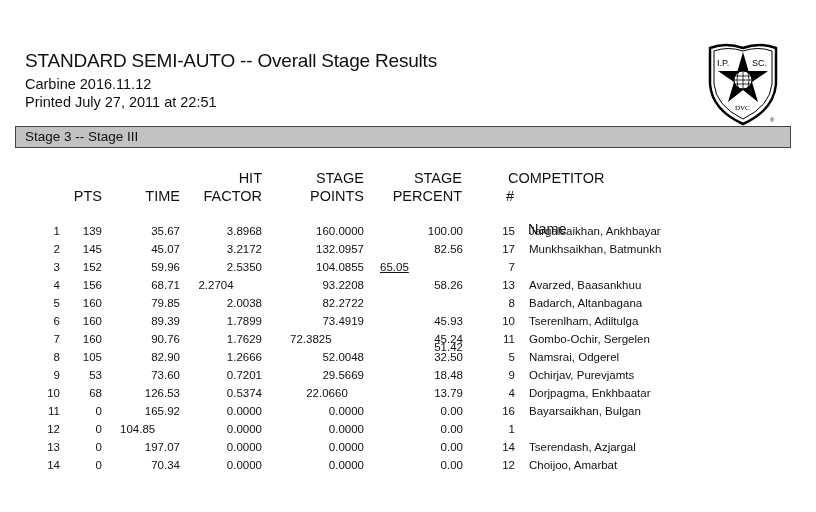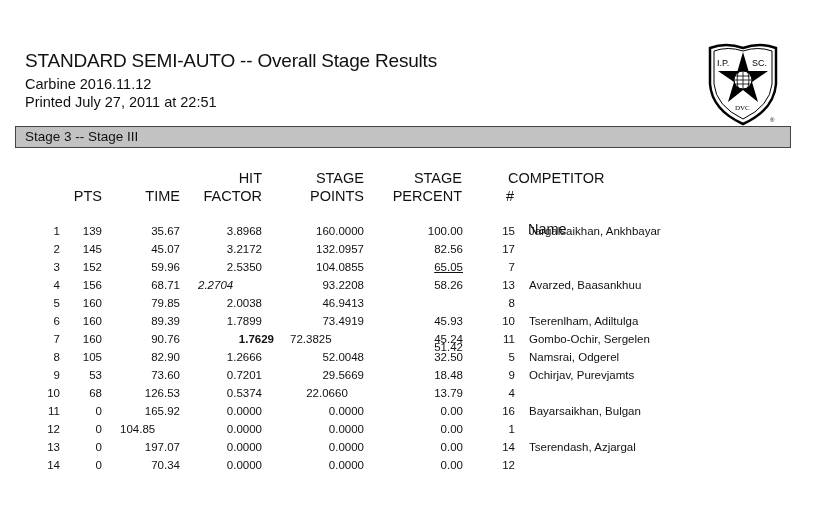--- a/index.html
+++ b/index.html
@@ -70,64 +70,66 @@
       <span style="left: 529px; width: 200px; text-align: left;">Jargalsaikhan, Ankhbayar</span>
     </div>
     <div class="row" style="top: 243px;">
       <span style="left: 30px; width: 30px; text-align: right;">2</span>
       <span style="left: 60px; width: 42px; text-align: right;">145</span>
       <span style="left: 120px; width: 60px; text-align: right;">45.07</span>
       <span style="left: 190px; width: 72px; text-align: right;">3.2172</span>
       <span style="left: 290px; width: 74px; text-align: right;">132.0957</span>
       <span style="left: 370px; width: 93px; text-align: right;">82.56</span>
       <span style="left: 490px; width: 25px; text-align: right;">17</span>
+      <span style="left: 529px; width: 200px; text-align: left;">Munkhsaikhan, Batmunkh</span>
     </div>
     <div class="row" style="top: 261px;">
       <span style="left: 30px; width: 30px; text-align: right;">3</span>
       <span style="left: 60px; width: 42px; text-align: right;">152</span>
       <span style="left: 120px; width: 60px; text-align: right;">59.96</span>
       <span style="left: 190px; width: 72px; text-align: right;">2.5350</span>
       <span style="left: 290px; width: 74px; text-align: right;">104.0855</span>
-      <span style="left: 370px; width: 93px; text-align: right; text-decoration: underline;">65.05</span>
+      <span style="left: 380px; width: 93px;  text-decoration: underline;">65.05</span>
       <span style="left: 490px; width: 25px; text-align: right;">7</span>
     </div>
     <div class="row" style="top: 279px;">
       <span style="left: 30px; width: 30px; text-align: right;">4</span>
       <span style="left: 60px; width: 42px; text-align: right;">156</span>
       <span style="left: 120px; width: 60px; text-align: right;">68.71</span>
-      <span style="left: 198px; width: 72px; text-align: left; font-style: italic;">2.2704</span>
+      <span style="left: 180px; width: 72px; text-align: center;">2.2704</span>
       <span style="left: 290px; width: 74px; text-align: right;">93.2208</span>
       <span style="left: 370px; width: 93px; text-align: right;">58.26</span>
       <span style="left: 490px; width: 25px; text-align: right;">13</span>
       <span style="left: 529px; width: 200px; text-align: left;">Avarzed, Baasankhuu</span>
     </div>
     <div class="row" style="top: 297px;">
       <span style="left: 30px; width: 30px; text-align: right;">5</span>
       <span style="left: 60px; width: 42px; text-align: right;">160</span>
       <span style="left: 120px; width: 60px; text-align: right;">79.85</span>
       <span style="left: 190px; width: 72px; text-align: right;">2.0038</span>
-      <span style="left: 290px; width: 74px; text-align: right;">46.9413</span>
+      <span style="left: 290px; width: 74px; text-align: right;">82.2722</span>
       <span style="left: 370px; width: 93px; text-align: right; margin-top: 44px;">51.42</span>
       <span style="left: 490px; width: 25px; text-align: right;">8</span>
+      <span style="left: 529px; width: 200px; text-align: left;">Badarch, Altanbagana</span>
     </div>
     <div class="row" style="top: 315px;">
       <span style="left: 30px; width: 30px; text-align: right;">6</span>
       <span style="left: 60px; width: 42px; text-align: right;">160</span>
       <span style="left: 120px; width: 60px; text-align: right;">89.39</span>
       <span style="left: 190px; width: 72px; text-align: right;">1.7899</span>
       <span style="left: 290px; width: 74px; text-align: right;">73.4919</span>
       <span style="left: 370px; width: 93px; text-align: right;">45.93</span>
       <span style="left: 490px; width: 25px; text-align: right;">10</span>
       <span style="left: 529px; width: 200px; text-align: left;">Tserenlham, Adiltulga</span>
     </div>
     <div class="row" style="top: 333px;">
       <span style="left: 30px; width: 30px; text-align: right;">7</span>
       <span style="left: 60px; width: 42px; text-align: right;">160</span>
       <span style="left: 120px; width: 60px; text-align: right;">90.76</span>
-      <span style="left: 202px; width: 72px; text-align: right; font-weight: bold;">1.7629</span>
+      <span style="left: 190px; width: 72px; text-align: right;">1.7629</span>
       <span style="left: 290px; width: 74px; text-align: left;">72.3825</span>
       <span style="left: 370px; width: 93px; text-align: right;">45.24</span>
       <span style="left: 490px; width: 25px; text-align: right;">11</span>
       <span style="left: 529px; width: 200px; text-align: left;">Gombo-Ochir, Sergelen</span>
     </div>
     <div class="row" style="top: 351px;">
       <span style="left: 30px; width: 30px; text-align: right;">8</span>
       <span style="left: 60px; width: 42px; text-align: right;">105</span>
       <span style="left: 120px; width: 60px; text-align: right;">82.90</span>
       <span style="left: 190px; width: 72px; text-align: right;">1.2666</span>
@@ -147,20 +149,21 @@
       <span style="left: 529px; width: 200px; text-align: left;">Ochirjav, Purevjamts</span>
     </div>
     <div class="row" style="top: 387px;">
       <span style="left: 30px; width: 30px; text-align: right;">10</span>
       <span style="left: 60px; width: 42px; text-align: right;">68</span>
       <span style="left: 120px; width: 60px; text-align: right;">126.53</span>
       <span style="left: 190px; width: 72px; text-align: right;">0.5374</span>
       <span style="left: 290px; width: 74px; text-align: center;">22.0660</span>
       <span style="left: 370px; width: 93px; text-align: right;">13.79</span>
       <span style="left: 490px; width: 25px; text-align: right;">4</span>
+      <span style="left: 529px; width: 200px; text-align: left;">Dorjpagma, Enkhbaatar</span>
     </div>
     <div class="row" style="top: 405px;">
       <span style="left: 30px; width: 30px; text-align: right;">11</span>
       <span style="left: 60px; width: 42px; text-align: right;">0</span>
       <span style="left: 120px; width: 60px; text-align: right;">165.92</span>
       <span style="left: 190px; width: 72px; text-align: right;">0.0000</span>
       <span style="left: 290px; width: 74px; text-align: right;">0.0000</span>
       <span style="left: 370px; width: 93px; text-align: right;">0.00</span>
       <span style="left: 490px; width: 25px; text-align: right;">16</span>
       <span style="left: 529px; width: 200px; text-align: left;">Bayarsaikhan, Bulgan</span>
@@ -185,14 +188,15 @@
       <span style="left: 529px; width: 200px; text-align: left;">Tserendash, Azjargal</span>
     </div>
     <div class="row" style="top: 459px;">
       <span style="left: 30px; width: 30px; text-align: right;">14</span>
       <span style="left: 60px; width: 42px; text-align: right;">0</span>
       <span style="left: 120px; width: 60px; text-align: right;">70.34</span>
       <span style="left: 190px; width: 72px; text-align: right;">0.0000</span>
       <span style="left: 290px; width: 74px; text-align: right;">0.0000</span>
       <span style="left: 370px; width: 93px; text-align: right;">0.00</span>
       <span style="left: 490px; width: 25px; text-align: right;">12</span>
+      <span style="left: 529px; width: 200px; text-align: left;">Choijoo, Amarbat</span>
     </div>
   </div>
 
 </body></html>

